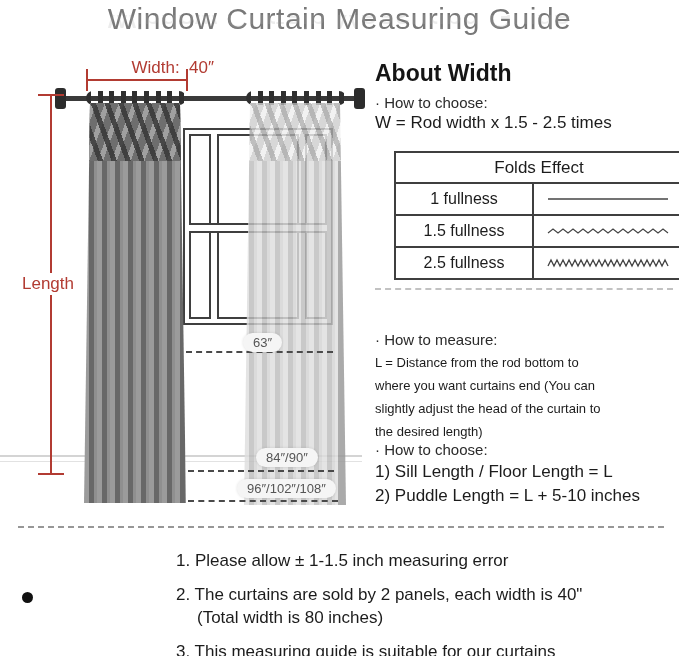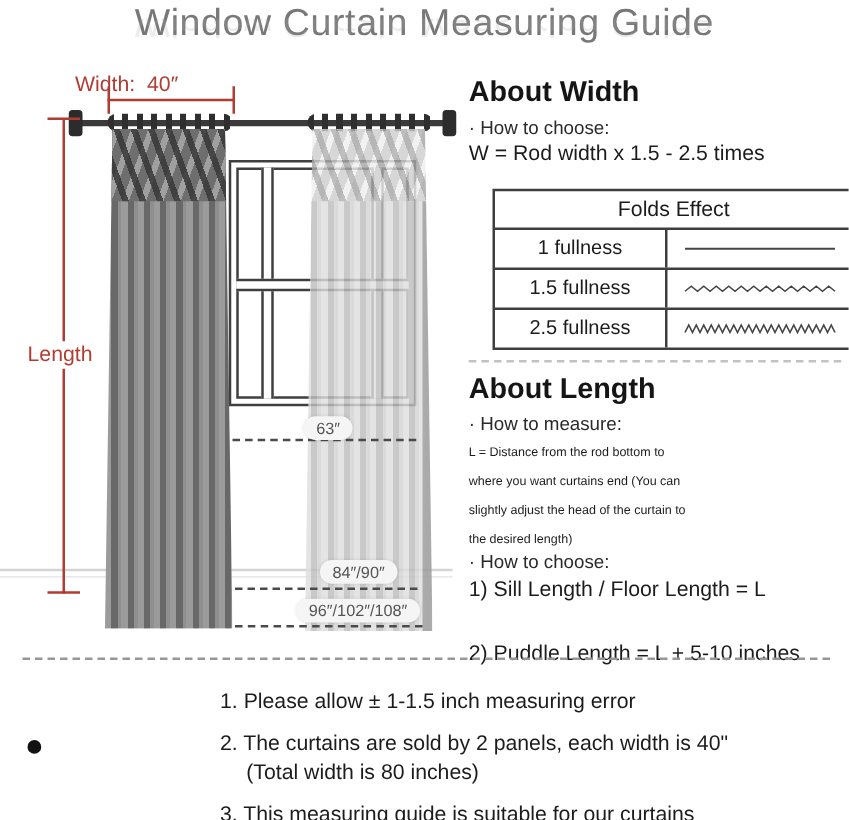--- a/index.html
+++ b/index.html
@@ -12,21 +12,21 @@
          color:#787878;letter-spacing:.5px;}
   .title-reflection{left:0;top:35px;width:100%;height:20px;text-align:center;font-size:30px;
          font-weight:400;color:#aaa;letter-spacing:.5px;transform:scaleY(-1);
          transform-origin:top;opacity:.22;overflow:hidden;pointer-events:none;}
 
   
   .red{color:#b23b32;}
   .w-bracket{left:86px;top:79px;width:102px;height:2px;background:#b23b32;}
   .w-tick-l{left:86px;top:69px;width:2px;height:22px;background:#b23b32;}
   .w-tick-r{left:186px;top:69px;width:2px;height:22px;background:#b23b32;}
-  .w-label{left:60px;top:58px;width:154px;text-align:left;font-size:17px;white-space:pre;}
+  .w-label{left:60px;top:58px;width:154px;text-align:right;font-size:17px;white-space:pre;}
   .l-line{left:50px;top:95px;width:2px;height:380px;background:#b23b32;}
   .l-tick-t{left:38px;top:94px;width:26px;height:2px;background:#b23b32;}
   .l-tick-b{left:38px;top:473px;width:26px;height:2px;background:#b23b32;}
   .l-label{left:18px;top:273px;background:#fff;padding:1px 4px;font-size:17px;}
 
   
   .rod{left:64px;top:96px;width:292px;height:5px;background:#3a3a3a;border-radius:2px;}
   .finial{width:11px;height:21px;background:#2c2c2c;border-radius:3px;top:88px;}
   .finial-l{left:55px;} .finial-r{left:354px;}
   .rings{top:91px;height:14px;width:100px;border-radius:7px;
@@ -78,24 +78,24 @@
   .sep-right{left:375px;top:288px;width:298px;border-top:2px dashed #c2c2c2;height:0;}
   .sep-bottom{left:18px;top:526px;width:646px;border-top:2px dashed #979797;height:0;}
 
   
   .h2{font-size:23px;font-weight:600;color:#151515;}
   .aw-head{left:375px;top:60px;}
   .aw-how{left:375px;top:94px;font-size:15px;color:#2a2a2a;}
   .aw-formula{left:375px;top:113px;font-size:17px;}
   .al-head{left:375px;top:297px;}
   .al-how-measure{left:375px;top:331px;font-size:15px;color:#2a2a2a;}
-  .al-measure{left:375px;top:351px;font-size:10px;line-height:23px;white-space:pre-line;}
+  .al-measure{left:375px;top:351px;font-size:13px;line-height:23px;white-space:pre-line;}
   .al-how-choose{left:375px;top:441px;font-size:15px;color:#2a2a2a;}
   .al-opt1{left:375px;top:462px;font-size:17px;}
-  .al-opt2{left:375px;top:486px;font-size:17px;margin-top:27px;}
+  .al-opt2{left:375px;top:486px;font-size:17px;}
 
   
   .folds-table{left:378px;top:151px;width:290px;border:2px solid #3f3f3f;box-sizing:border-box;margin-left:16px;}
   .ft-header{height:29px;line-height:29px;text-align:center;font-size:17px;border-bottom:2px solid #3f3f3f;}
   .ft-row{display:flex;height:30px;border-bottom:2px solid #3f3f3f;}
   .ft-row:last-child{border-bottom:none;}
   .ft-label{width:136px;border-right:2px solid #3f3f3f;text-align:center;line-height:30px;font-size:16px;}
   .ft-line{flex:1;display:flex;align-items:center;justify-content:center;}
 
   
@@ -181,21 +181,20 @@
       <div class="ft-line">
         <svg width="130" height="16">
           <polyline fill="none" stroke="#444" stroke-width="1.3" points="5,11 8,5 11,11 14,5 17,11 20,5 23,11 26,5 29,11 32,5 35,11 38,5 41,11 44,5 47,11 50,5 53,11 56,5 59,11 62,5 65,11 68,5 71,11 74,5 77,11 80,5 83,11 86,5 89,11 92,5 95,11 98,5 101,11 104,5 107,11 110,5 113,11 116,5 119,11 122,5 125,11"></polyline>
         </svg>
       </div>
     </div>
   </div>
 
   <div class="abs sep-right"></div>
 
-  <div class="abs h2 al-head">About Length</div>
   <div class="abs al-how-measure">· How to measure:</div>
   <div class="abs al-measure">L = Distance from the rod bottom to
 where you want curtains end  (You can
 slightly adjust the head of the curtain to
 the desired length)</div>
   <div class="abs al-how-choose">· How to choose:</div>
   <div class="abs al-opt1">1)  Sill Length / Floor Length = L</div>
   <div class="abs al-opt2">2)  Puddle Length = L + 5-10 inches</div>
 
   <div class="abs sep-bottom"></div>

